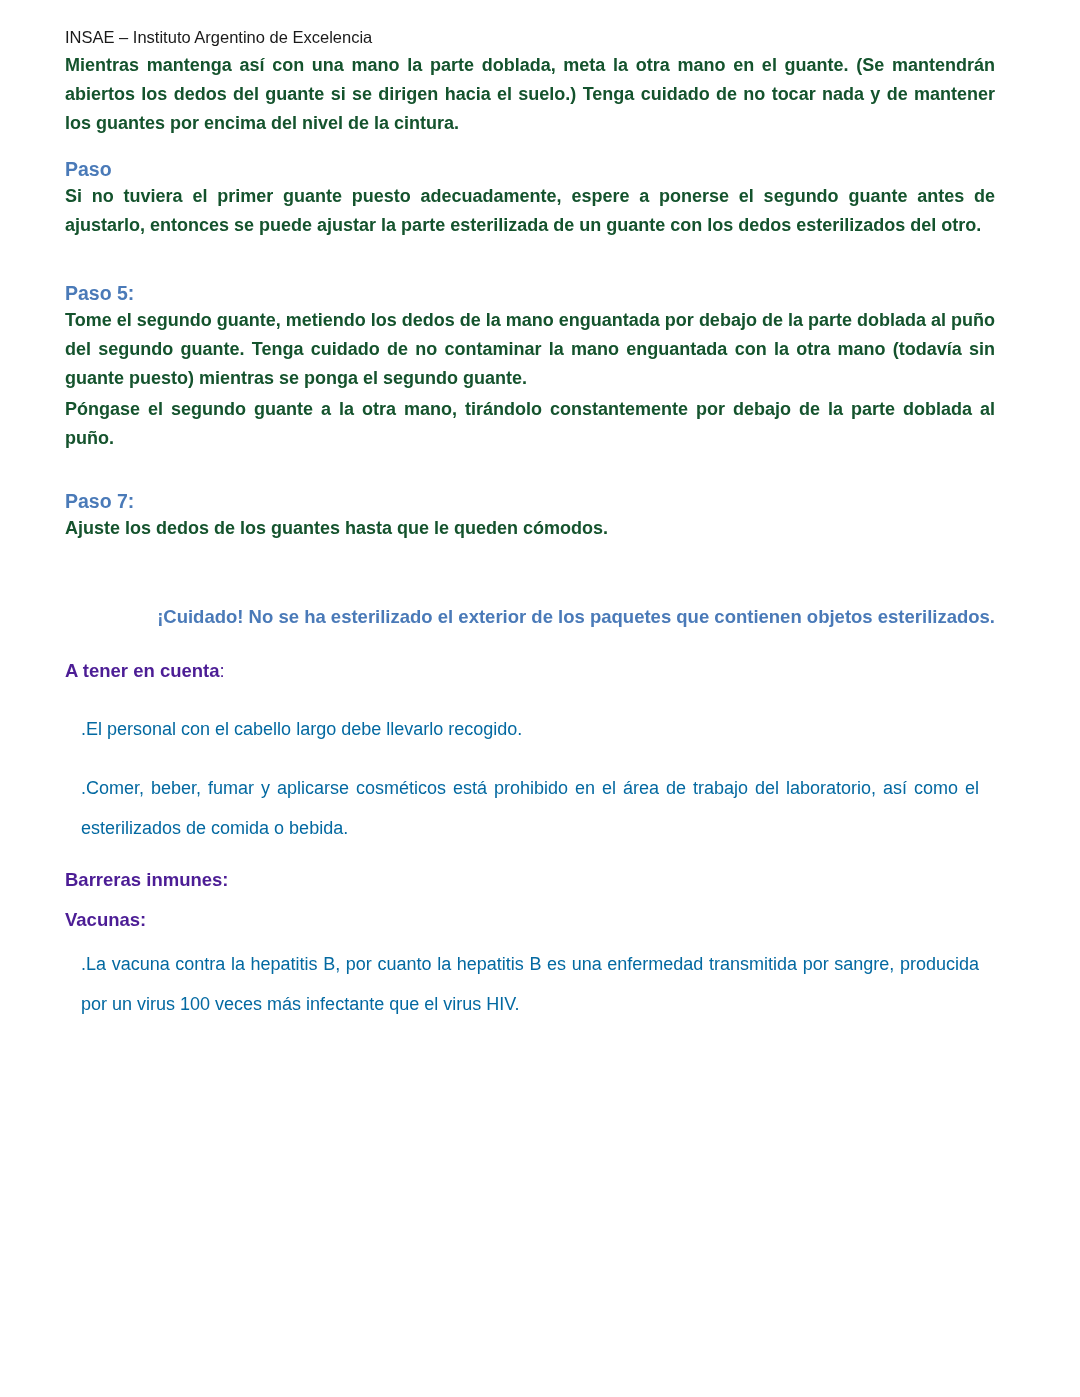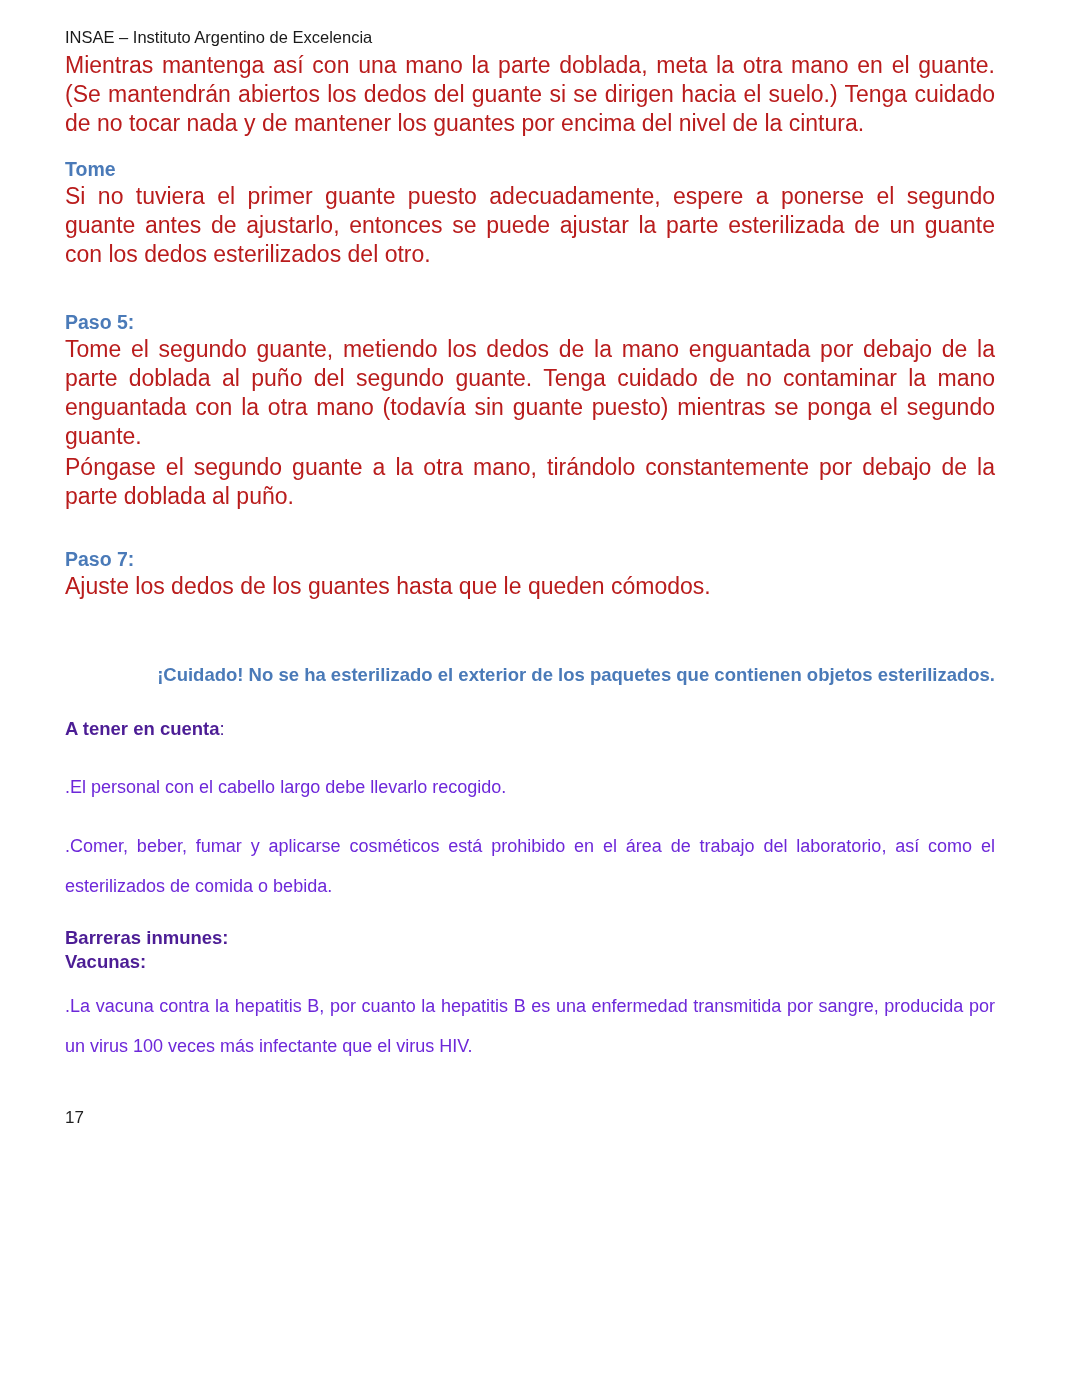--- a/index.html
+++ b/index.html
@@ -29,71 +29,72 @@
     line-height: 22px;
     font-weight: bold;
     color: #4a7ab8;
   }
   .step-title.nota   { margin-top: 20px; }
   .step-title.paso5  { margin-top: 42px; }
   .step-title.paso6  { margin-top: 35px; }
   .step-title.paso7  { margin-top: 37px; }
   .step-body {
     margin: 4px 0 0 0;
-    font-size: 23px;
+    font-size: 18px;
     line-height: 29px;
     text-align: justify;
-    color: #b91c1c;
+    color: #14532d;
+    font-weight: bold;
   }
   .step-body.tight { margin-top: 2px; }
   .warning-line {
     margin-top: 62px;
     font-size: 18.5px;
     line-height: 24px;
     font-weight: bold;
     color: #4a7ab8;
     text-align: right;
   }
   .bold-heading {
     font-size: 18.5px;
     line-height: 24px;
     font-weight: bold;
     color: #4c1d95;
   }
   .a-tener { margin-top: 30px; }
   .a-tener .colon { font-weight: normal; }
   .note-para {
-    margin: 0;
+    margin: 16px;
     font-size: 18px;
     line-height: 40px;
     text-align: justify;
-    color: #6d28d9;
+    color: #0369a1;
   }
   .note-1 { margin-top: 32px; line-height: 29px; }
   .note-2 { margin-top: 24px; }
   .barreras { margin-top: 20px; }
-  .vacunas  { }
+  .vacunas  { margin-top: 16px; }
   .vacunas-note { margin-top: 12px; }
   .page-number {
     margin-top: 42px;
     font-size: 17px;
     line-height: 20px;
     color: #1f1f1f;
   }
 </style>
 </head>
 <body>
 
 <div class="page">
 
   <div class="doc-header">INSAE – Instituto Argentino de Excelencia</div>
 
   <p class="step-body">Mientras mantenga así con una mano la parte doblada, meta la otra mano en el guante. (Se mantendrán abiertos los dedos del guante si se dirigen hacia el suelo.) Tenga cuidado de no tocar nada y de mantener los guantes por encima del nivel de la cintura.</p>
 
-  <div class="step-title nota">Tome</div>
+  <div class="step-title nota">Paso</div>
   <p class="step-body tight">Si no tuviera el primer guante puesto adecuadamente, espere a ponerse el segundo guante antes de ajustarlo, entonces se puede ajustar la parte esterilizada de un guante con los dedos esterilizados del otro.</p>
 
   <div class="step-title paso5">Paso 5:</div>
   <p class="step-body tight">Tome el segundo guante, metiendo los dedos de la mano enguantada por debajo de la parte doblada al puño del segundo guante. Tenga cuidado de no contaminar la mano enguantada con la otra mano (todavía sin guante puesto) mientras se ponga el segundo guante.</p>
 
   <p class="step-body tight">Póngase el segundo guante a la otra mano, tirándolo constantemente por debajo de la parte doblada al puño.</p>
 
   <div class="step-title paso7">Paso 7:</div>
   <p class="step-body tight">Ajuste los dedos de los guantes hasta que le queden cómodos.</p>
 
@@ -106,15 +107,14 @@
   <p class="note-para note-1">.El personal con el cabello largo debe llevarlo recogido.</p>
 
   <p class="note-para note-2">.Comer, beber, fumar y aplicarse cosméticos está prohibido en el área de trabajo del laboratorio, así como el esterilizados de comida o bebida.</p>
 
   <div class="bold-heading barreras">Barreras inmunes:</div>
 
   <div class="bold-heading vacunas">Vacunas:</div>
 
   <p class="note-para vacunas-note">.La vacuna contra la hepatitis B, por cuanto la hepatitis B es una enfermedad transmitida por sangre, producida por un virus 100 veces más infectante que el virus HIV.</p>
 
-  <div class="page-number">17</div>
 
 </div>
 
 </body></html>

